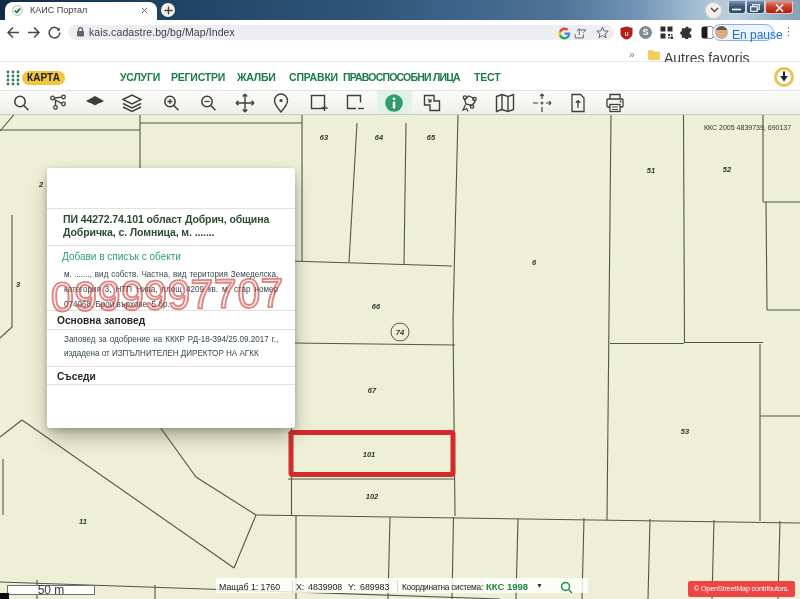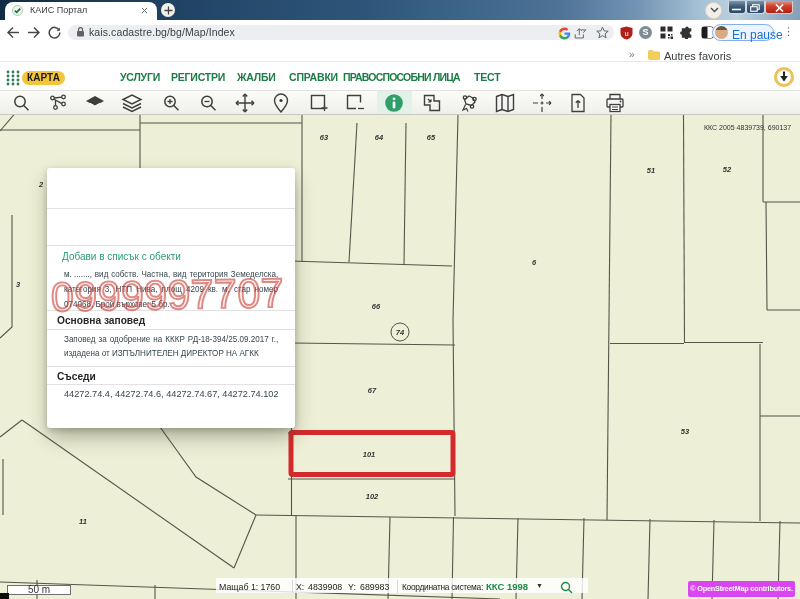--- a/index.html
+++ b/index.html
@@ -45,23 +45,23 @@
 .phr { position:absolute; left:47px; width:248px; height:1px; background:#e2e2e2; }
 .phead { position:absolute; left:57px; font-size:10.2px; font-weight:bold; color:#262626; }
 
 
 #wm { position:absolute; left:51px; top:275px; font-size:41px; line-height:1; letter-spacing:0.5px;
   color:rgba(255,160,150,0.14); -webkit-text-stroke:1.9px rgba(197,55,48,0.58); transform:rotate(-1.1deg); z-index:30; }
 
 
 #statusbar { position:absolute; left:216px; top:578px; width:372px; height:15px; background:rgba(255,255,255,0.82); font-size:8.8px; color:#1c1c1c; z-index:20; }
 .st { position:absolute; top:3.5px; }
-#scalebox { position:absolute; left:7px; top:585px; width:64px; height:9.5px; background:#fff; border:1px solid #6e6e6e; font-size:10px; color:#333; text-align:center; line-height:8px; z-index:20; }
+#scalebox { position:absolute; left:7px; top:585px; width:88px; height:9.5px; background:#fff; border:1px solid #6e6e6e; font-size:12px; color:#333; text-align:center; line-height:8px; z-index:20; }
 #blacksq { position:absolute; left:0; top:592.5px; width:9px; height:6.5px; background:#0c0c0c; z-index:21; }
-#osm { position:absolute; left:688px; top:581px; width:107px; height:15.5px; background:#d946ef; border-radius:2px; color:#fff; font-size:7.3px; font-weight:bold; line-height:15.5px; text-align:center; z-index:20; letter-spacing:-0.2px; white-space:nowrap; overflow:hidden; }
+#osm { position:absolute; left:688px; top:581px; width:107px; height:15.5px; background:#ef4444; border-radius:2px; color:#fff; font-size:7.3px; font-weight:normal; line-height:15.5px; text-align:center; z-index:20; letter-spacing:-0.2px; white-space:nowrap; overflow:hidden; }
 </style>
 </head>
 <body>
 <div id="stage">
 
   <div id="tabstrip"></div>
   <div id="tab"></div>
 
   <svg class="abs" style="left:12px;top:4.5px" width="11" height="11" viewBox="0 0 11 11">
     <circle cx="5.5" cy="5.5" r="5" fill="#eef4ee" stroke="#9dbfa8" stroke-width="0.8"></circle>
@@ -156,21 +156,21 @@
 
   <div class="abs" style="left:712px;top:24px;width:62px;height:17px;border:1.5px solid #87aeee;border-radius:9px;background:#eef4fd"></div>
   <div class="abs" style="left:715px;top:26px;width:13px;height:13px;border-radius:50%;background:linear-gradient(#6b5640 28%,#d9ab80 30%)"></div>
   <div class="abs" style="left:732px;top:27.5px;font-size:12px;color:#1a6fd4">En pause</div>
   <div class="abs" style="left:783px;top:25px;font-size:11px;color:#5f6368;letter-spacing:0">⋮</div>
   <div id="bookmarks"></div>
   <div class="abs" style="left:629px;top:48.5px;font-size:10px;color:#777">»</div>
   <svg class="abs" style="left:648px;top:50px" width="12" height="10" viewBox="0 0 12 10">
       <path d="M0.5,1.5 a1,1 0 0 1 1,-1 h3 l1.2,1.5 h5 a1,1 0 0 1 1,1 v5.5 a1,1 0 0 1 -1,1 h-9.2 a1,1 0 0 1 -1,-1 Z" fill="#f3cf5a" stroke="#e4ba32" stroke-width="0.6"></path>
     </svg>
-  <div class="abs" style="left:664px;top:49.5px;font-size:11px;color:#3c4043">Autres favoris</div>
+  <div class="abs" style="left:664px;top:49.5px;font-size:14px;color:#3c4043">Autres favoris</div>
 
   <div id="nav"></div>
   <svg class="abs" style="left:6px;top:70px" width="14" height="16" viewBox="0 0 14 16" fill="#2e7d52">
     <circle cx="2" cy="2" r="1.4"></circle>
       <circle cx="7" cy="2" r="1.4"></circle>
       <circle cx="12" cy="2" r="1.4"></circle>
     <circle cx="2" cy="6" r="1.4"></circle>
       <circle cx="7" cy="6" r="1.4"></circle>
       <circle cx="12" cy="6" r="1.4"></circle>
     <circle cx="2" cy="10" r="1.4"></circle>
@@ -339,20 +339,21 @@
       <text x="685" y="434">53</text>
       <text x="369" y="457">101</text>
       <text x="372" y="499">102</text>
       <text x="83" y="524">11</text>
     </g>
     <text x="704" y="130" font-size="7" fill="#333" font-family="Liberation Sans, sans-serif">ККС 2005 4839739, 690137</text>
     <rect x="291" y="432.5" width="162" height="42" fill="none" stroke="#d32b2b" stroke-width="5" rx="1.5"></rect>
   </svg>
 
   <div id="popup" style="z-index:10"></div>
+  <div class="ptitle" style="left:63px;z-index:11">ПИ 44272.74.101 област Добрич, община Добричка, с. Ломница, м. .......</div>
   <div class="phr" style="top:207.5px;z-index:11"></div>
   <div class="phr" style="top:245px;z-index:11"></div>
   <div class="plink" style="left:62px;z-index:11">Добави в списък с обекти</div>
   <div class="pbody" style="left:64px;top:265.5px;z-index:11">
     <div class="jrow">
         <span>м.&nbsp;.......,</span>
         <span>вид</span>
         <span>собств.</span>
         <span>Частна,</span>
         <span>вид</span>
@@ -384,21 +385,20 @@
         <span>на</span>
         <span>КККР</span>
         <span>РД-18-394/25.09.2017</span>
         <span>г.,</span>
       </div>
     <div>издадена от ИЗПЪЛНИТЕЛЕН ДИРЕКТОР НА АГКК</div>
   </div>
   <div class="phr" style="top:366px;z-index:11"></div>
   <div class="phead" style="top:371px;z-index:11">Съседи</div>
   <div class="phr" style="top:383.5px;z-index:11"></div>
-  <div class="pbody" style="left:64px;top:387px;z-index:11;width:225px;transform:none;font-size:9.2px">44272.74.4, 44272.74.6, 44272.74.67, 44272.74.102</div>
 
   <div id="wm">0999997707</div>
 
   <div id="statusbar">
     <span class="st" style="left:3px">Мащаб 1:</span>
     <span class="st" style="left:44.5px">1760</span>
     <div style="position:absolute;left:76px;top:2px;width:1px;height:13px;background:#d8d8d8"></div>
     <div style="position:absolute;left:181px;top:2px;width:1px;height:13px;background:#d8d8d8"></div>
     <span class="st" style="left:80px">X:</span>
     <span class="st" style="left:92px">4839908</span>

